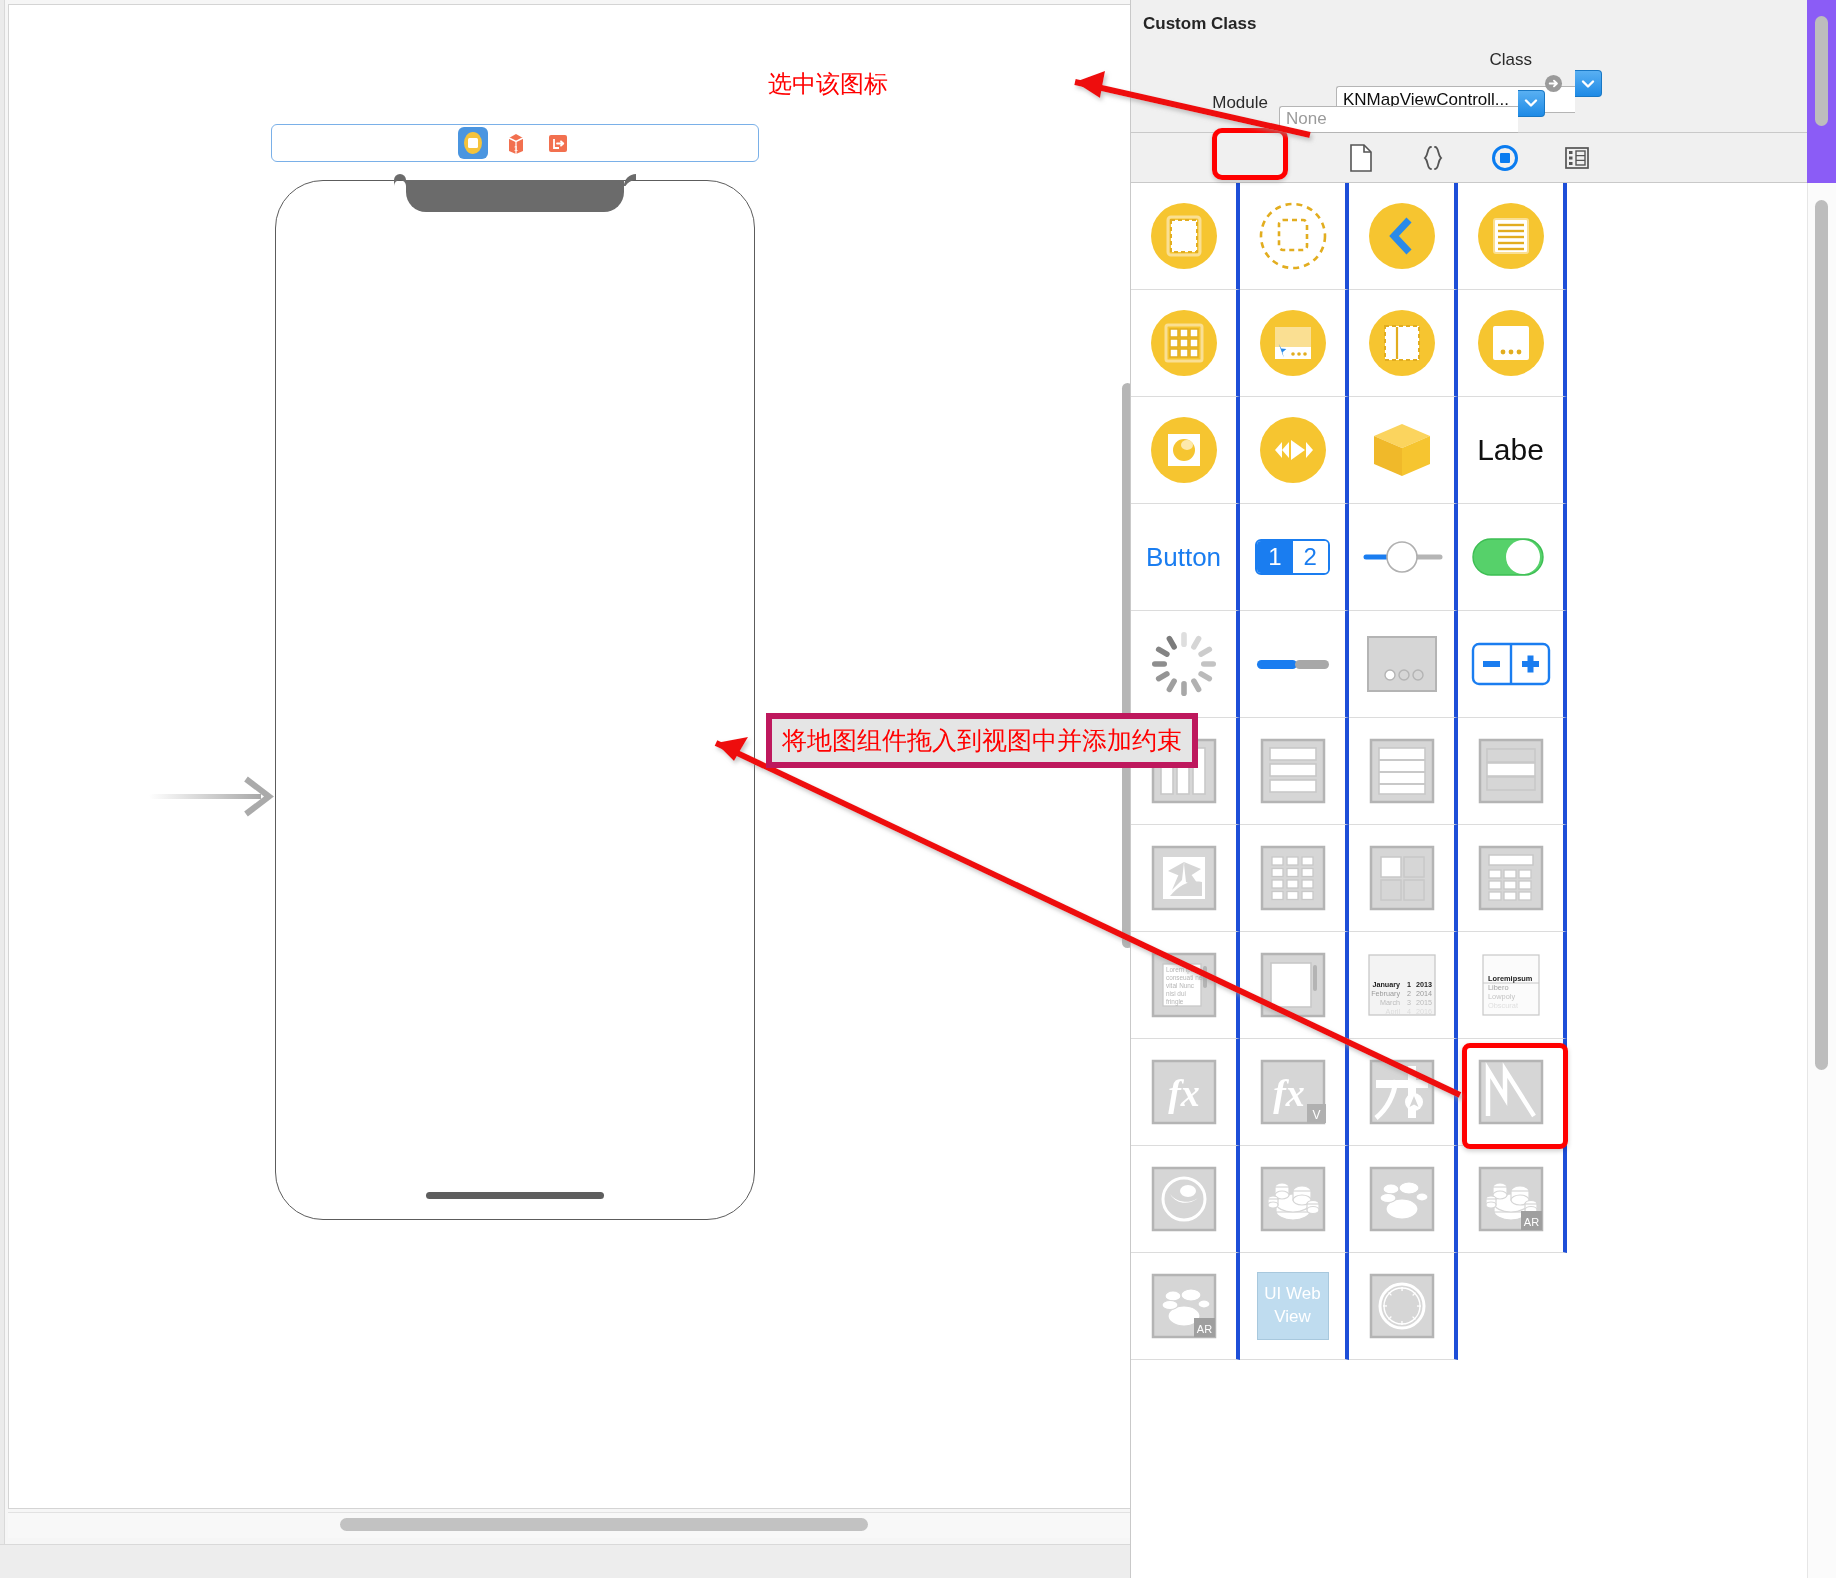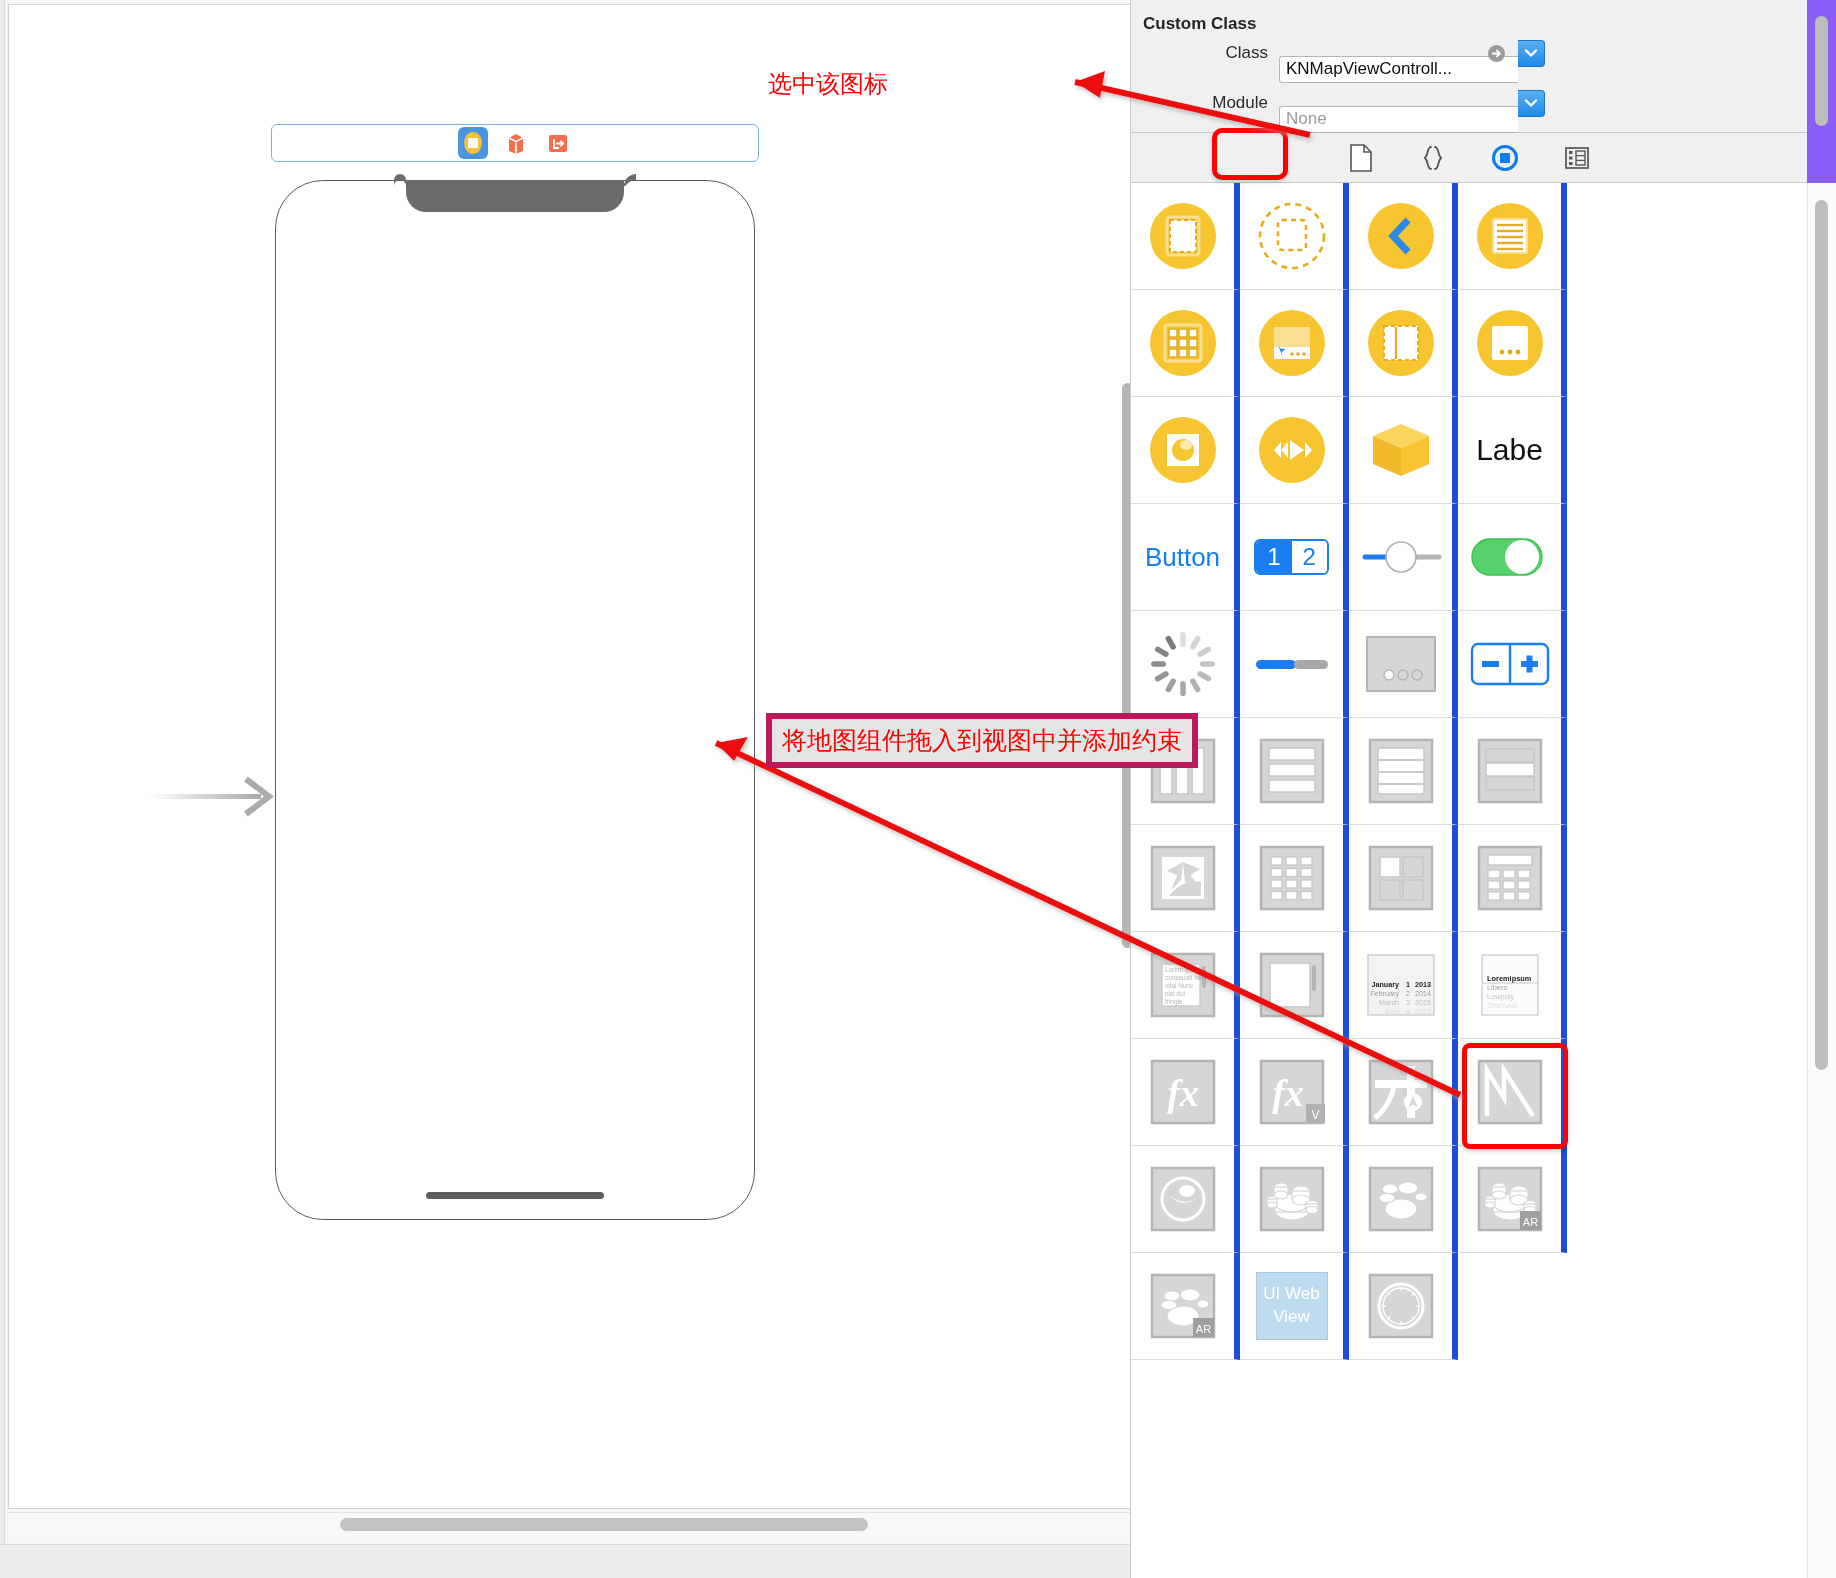--- a/index.html
+++ b/index.html
@@ -106,21 +106,21 @@
     background: #f0f0f0; border-bottom: 1px solid #c9c9c9;
   }
   #insp-title {
     position: absolute; left: 12px; top: 14px;
     font-size: 17px; font-weight: bold; color: #252525;
   }
   .insp-row {
     position: absolute; left: 0; width: 676px; height: 30px;
     display: flex; align-items: center;
   }
-  #insp-row-class  { top: 38px; }
+  #insp-row-class  { top: 50px; flex-direction: column; }
   #insp-row-module { top: 88px; }
   .insp-label {
     width: 148px; text-align: right; padding-right: 11px;
     font-size: 17px; color: #2b2b2b;
   }
   .insp-field-wrap { position: relative; width: 266px; height: 27px; display: flex; }
   .insp-input {
     flex: 1; height: 27px; background: #fff; border: 1px solid #b5b5b5;
     border-right: none; border-radius: 3px 0 0 3px;
     display: flex; align-items: center; padding: 0 6px;
@@ -154,21 +154,21 @@
   
   #lib-grid {
     position: absolute; left: 0; top: 183px; width: 676px; height: 1395px;
     background: #fff;
     display: grid;
     grid-template-columns: repeat(4, 109px);
     grid-auto-rows: 107px;
     overflow: hidden;
   }
   .lib-cell {
-    border-right: 6px solid #1d4ed8; border-bottom: 1px solid #dcdcdc;
+    border-right: 4px solid #1d4ed8; border-bottom: 1px solid #dcdcdc;
     display: flex; align-items: center; justify-content: center;
     background: #fff;
   }
   
   #lib-vscroll-track {
     position: absolute; left: 676px; top: 183px; width: 30px; height: 1395px;
     background: #fbfbfb; border-left: 1px solid #e6e6e6;
   }
   #lib-vscroll-thumb {
     position: absolute; left: 684px; top: 200px; width: 13px; height: 870px;

